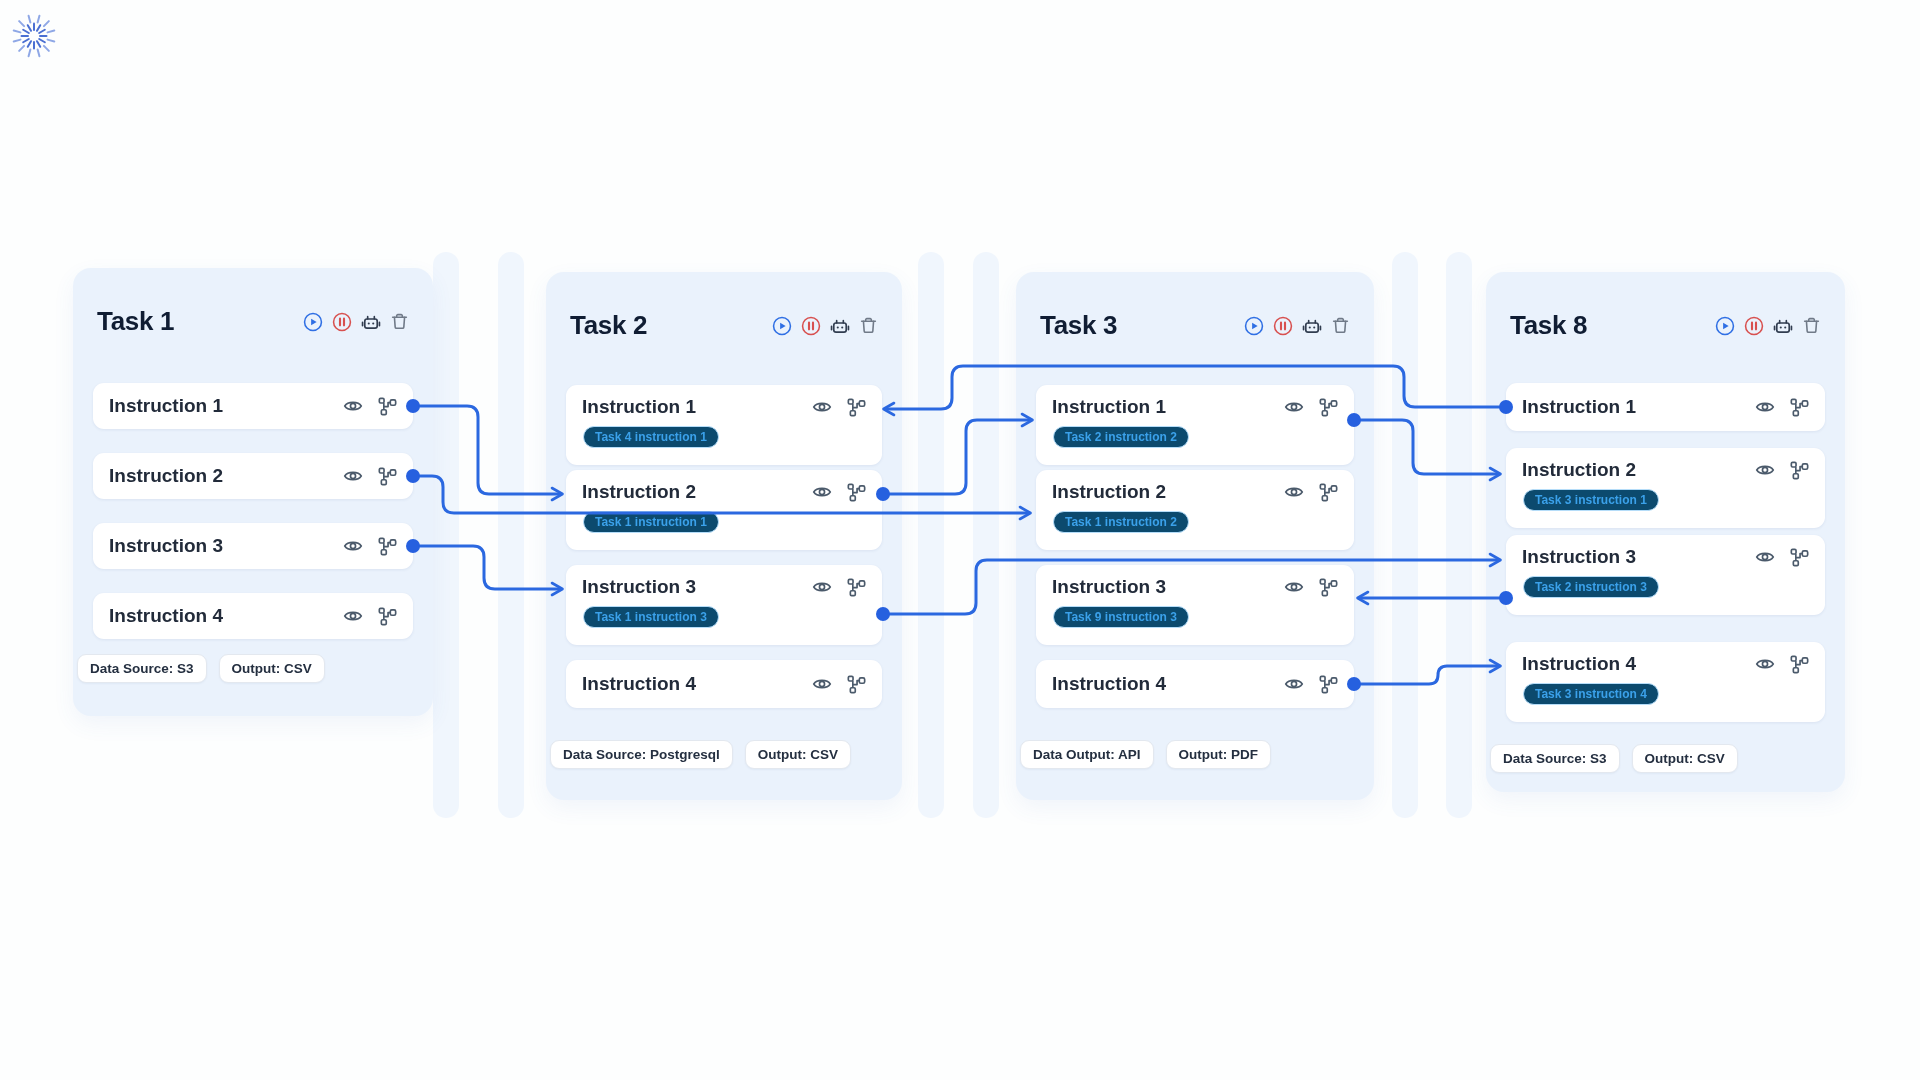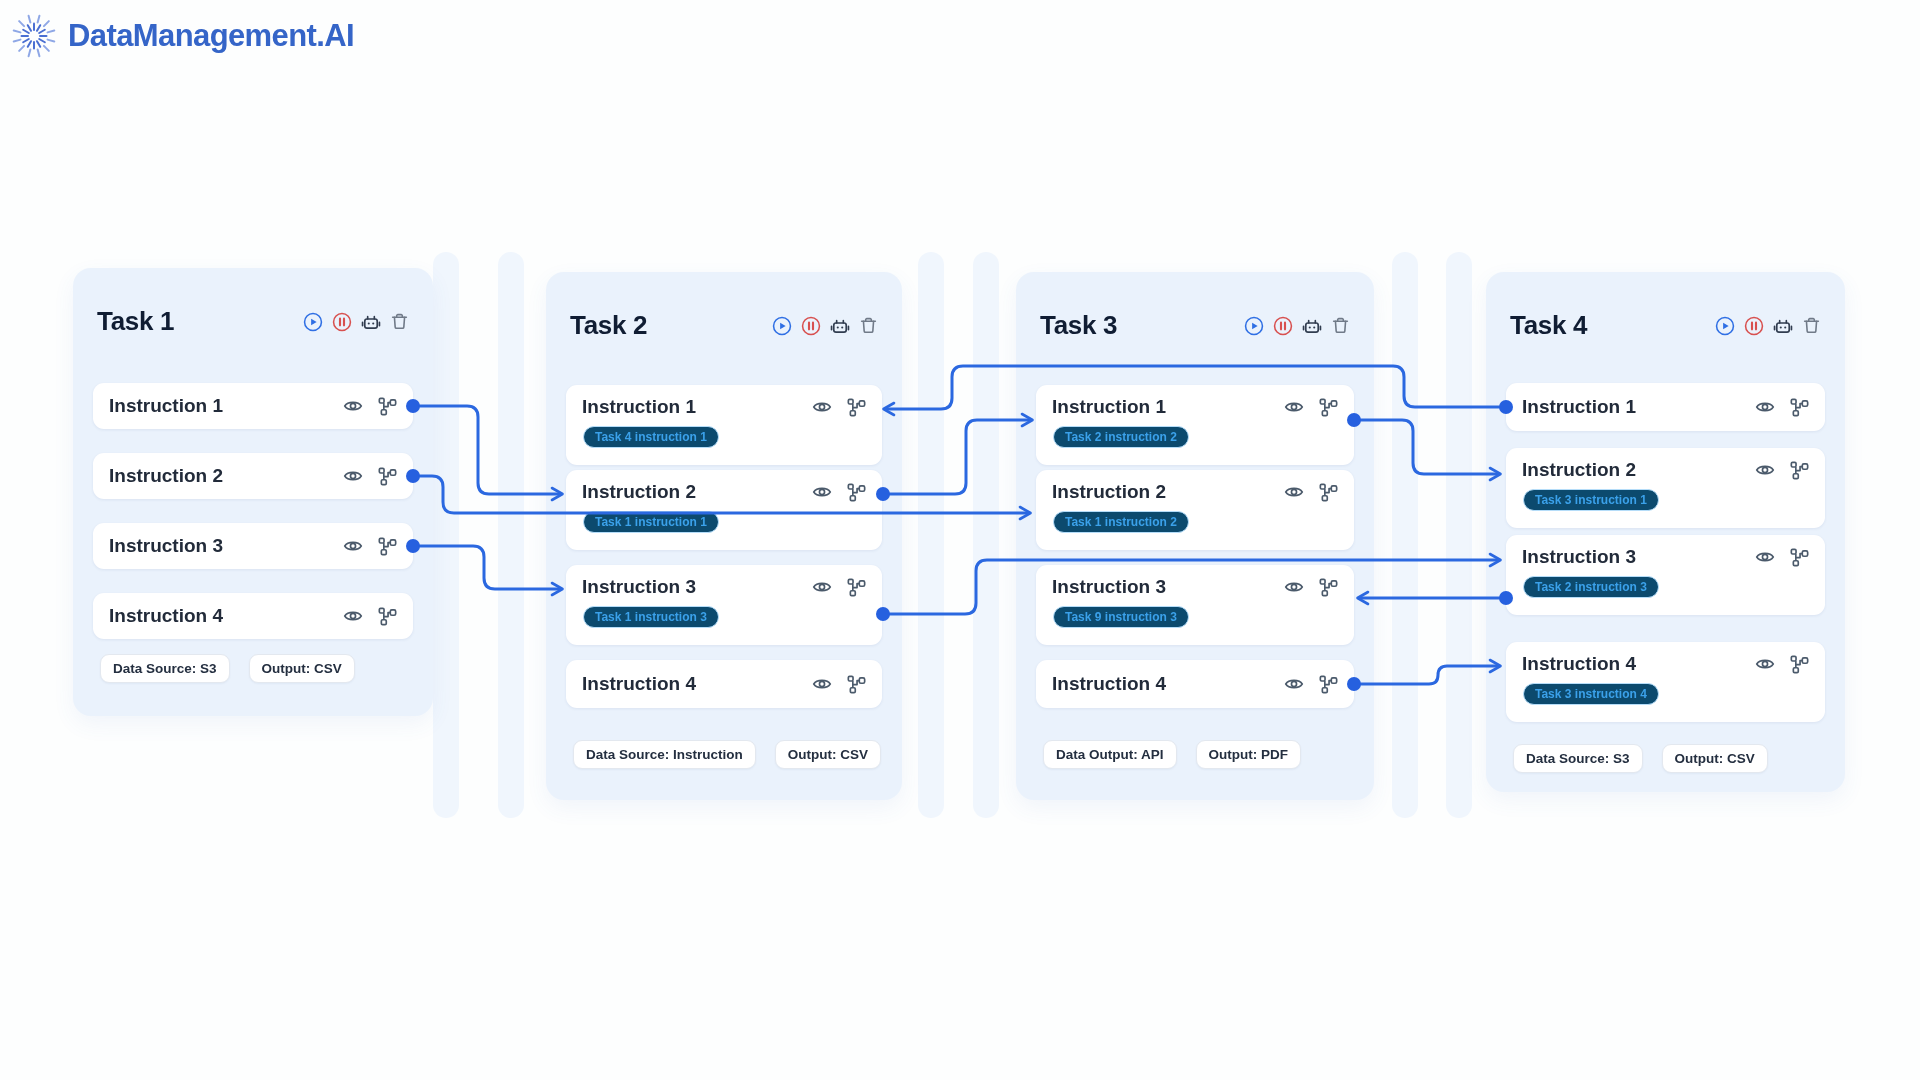--- a/index.html
+++ b/index.html
@@ -31,21 +31,21 @@
   .instr.has-badge{justify-content:flex-start;padding-top:11px;}
   .instr-top{display:flex;align-items:center;justify-content:space-between;}
   .instr-label{font-size:19px;font-weight:600;color:#222b3a;}
   .row-icons{display:flex;align-items:center;gap:15px;}
   .row-icons button{border:0;background:transparent;padding:0;margin:0;cursor:pointer;line-height:0;}
   .badge{display:inline-block;align-self:flex-start;margin-top:8px;margin-left:1px;
          font-size:12px;font-weight:600;color:#3ba1ea;background:#0c4a6e;
          border:1px solid #b5ddf9;border-radius:999px;padding:3px 11px;}
 
   
-  .tags{position:absolute;left:27px;display:flex;gap:19px;}
+  .tags{position:absolute;left:4px;display:flex;gap:12px;}
   .tag{background:#ffffff;border:1px solid #e3e8ef;border-radius:9px;
        font-size:13.5px;font-weight:600;color:#242f40;padding:6px 12px;
        box-shadow:0 1px 2px rgba(20,50,110,0.05);}
 
   
   #wires{position:absolute;left:0;top:0;z-index:2;pointer-events:none;}
   .wire{fill:none;stroke:#2b68e0;stroke-width:3;}
   .dot{fill:#2660df;}
 </style>
 </head>
@@ -73,21 +73,20 @@
         <line x1="14.10050506338833" y1="14.10050506338834" x2="9.150757595082494" y2="9.15075759508251" stroke="#8fa8e6" stroke-width="2" stroke-linecap="round"></line>
         <line x1="20.999999999999996" y1="18.803847577293368" x2="17.749999999999993" y2="13.17468245269452" stroke="#4a6fd2" stroke-width="2" stroke-linecap="round"></line>
         <line x1="20.37653336856471" y1="10.477038431953044" x2="18.56480005284707" y2="3.7155576479295647" stroke="#8fa8e6" stroke-width="2" stroke-linecap="round"></line>
         <line x1="24" y1="18" x2="23.999999999999996" y2="11.5" stroke="#4a6fd2" stroke-width="2" stroke-linecap="round"></line>
         <line x1="27.623466631435285" y1="10.477038431953043" x2="29.435199947152924" y2="3.7155576479295647" stroke="#8fa8e6" stroke-width="2" stroke-linecap="round"></line>
         <line x1="27" y1="18.803847577293368" x2="30.25" y2="13.174682452694517" stroke="#4a6fd2" stroke-width="2" stroke-linecap="round"></line>
         <line x1="33.89949493661166" y1="14.100505063388333" x2="38.84924240491749" y2="9.1507575950825" stroke="#8fa8e6" stroke-width="2" stroke-linecap="round"></line>
         <line x1="29.196152422706632" y1="20.999999999999996" x2="34.82531754730548" y2="17.749999999999993" stroke="#4a6fd2" stroke-width="2" stroke-linecap="round"></line>
         <line x1="37.52296156804695" y1="20.376533368564697" x2="44.28444235207043" y2="18.564800052847048" stroke="#8fa8e6" stroke-width="2" stroke-linecap="round"></line>
       </svg>
-    <span class="logo-text">DataManagement.AI</span>
   </div>
 
   <div class="stripe" style="left:433px"></div>
   <div class="stripe" style="left:498px"></div>
   <div class="stripe" style="left:918px"></div>
   <div class="stripe" style="left:973px"></div>
   <div class="stripe" style="left:1392px"></div>
   <div class="stripe" style="left:1446px"></div>
 
   <section class="task" style="left:73px;top:268px;width:360px;height:448px">
@@ -307,21 +306,21 @@
                   <rect x="11" y="2.6" width="4.8" height="4.8" rx="1.4"></rect>
                   <rect x="3" y="11.4" width="4.4" height="4.4" rx="1.1"></rect>
                   <path d="M5.2 5.4 V11.4"></path>
                   <path d="M5.2 8.6 H9 V5 h2"></path>
                 </svg></button>
             </span>
           </div>
         </div>
       </div>
     <div class="tags" style="top:468px">
-      <span class="tag">Data Source: Instruction</span>
+      <span class="tag">Data Source: Postgresql</span>
       <span class="tag">Output: CSV</span>
     </div>
   </section>
 
   <section class="task" style="left:1016px;top:272px;width:358px;height:528px">
     <div class="task-header">
       <h2 class="task-title">Task 3</h2>
       <div class="task-actions">
           <button>
             <svg width="20" height="20" viewBox="0 0 18 18">
@@ -430,21 +429,21 @@
         </div>
       </div>
     <div class="tags" style="top:468px">
       <span class="tag">Data Output: API</span>
       <span class="tag">Output: PDF</span>
     </div>
   </section>
 
   <section class="task" style="left:1486px;top:272px;width:359px;height:520px">
     <div class="task-header">
-      <h2 class="task-title">Task 4</h2>
+      <h2 class="task-title">Task 8</h2>
       <div class="task-actions">
           <button>
             <svg width="20" height="20" viewBox="0 0 18 18">
               <circle cx="9" cy="9" r="7.6" fill="none" stroke="#2f6fe4" stroke-width="1.4"></circle>
               <path d="M7.3 6.1 L12.3 9 L7.3 11.9 Z" fill="#2f6fe4"></path>
             </svg>
           </button>
           <button>
             <svg width="20" height="20" viewBox="0 0 18 18">
               <circle cx="9" cy="9" r="7.6" fill="none" stroke="#d8504f" stroke-width="1.4"></circle>

